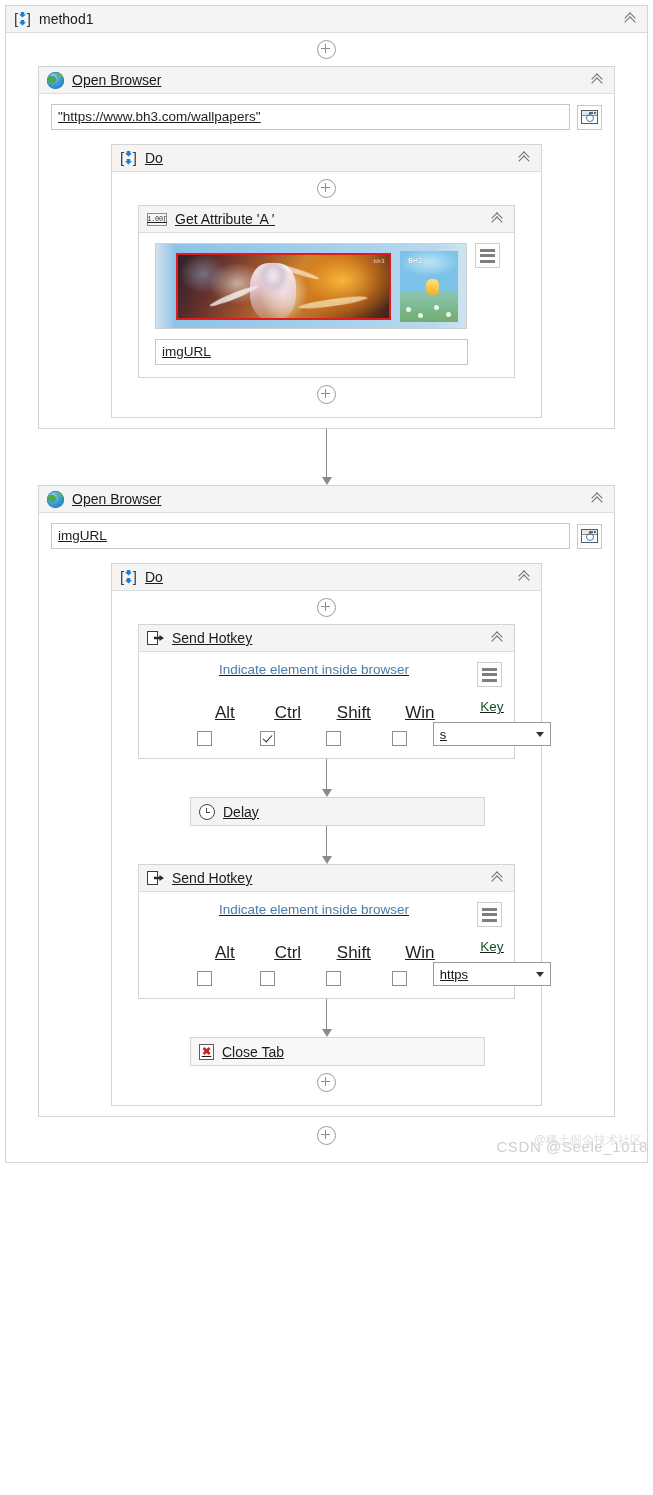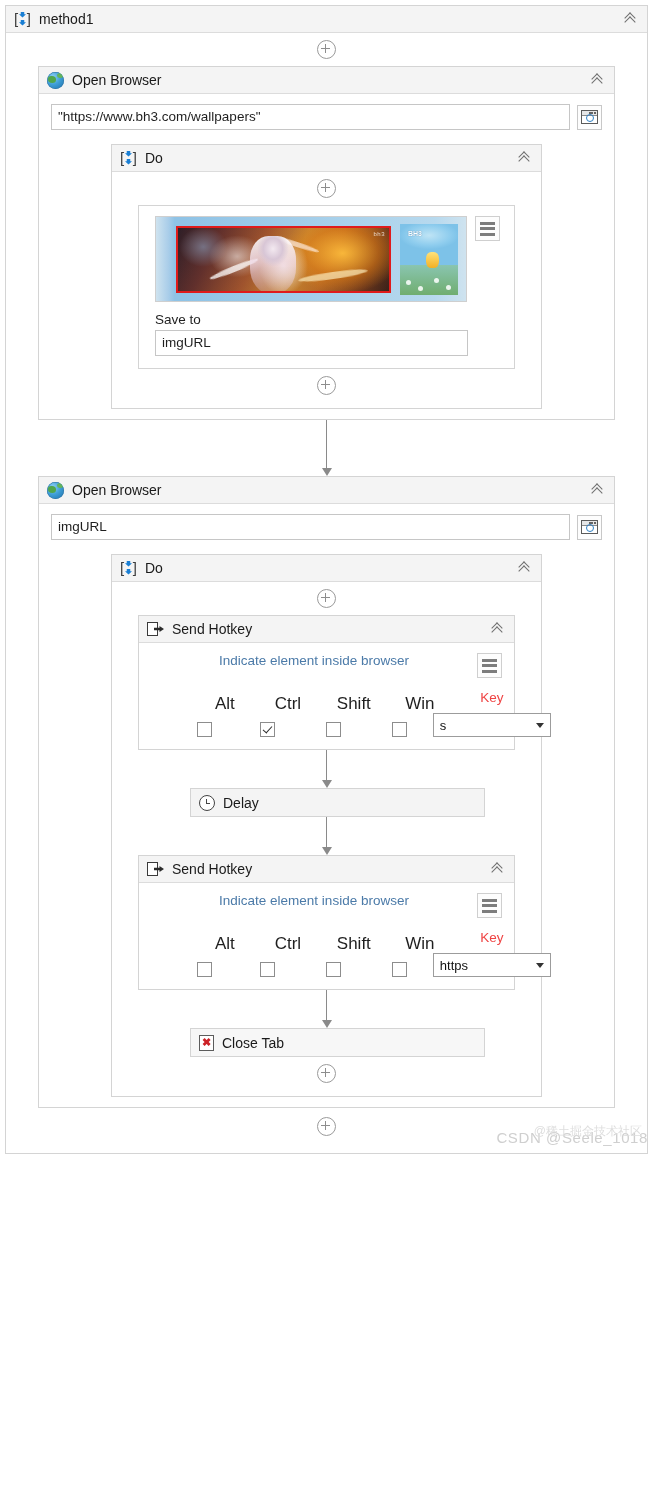--- a/index.html
+++ b/index.html
@@ -34,20 +34,21 @@
   .act-title {
     font-size: 14px;
     color: #1a1a1a;
     margin-left: 8px;
     white-space: nowrap;
   }
   .spacer { flex: 1 1 auto; }
   .act-body {
     padding: 10px 12px 10px 12px;
     background: #fff;
+    text-decoration: underline;
   }
 
   
   .chev {
     width: 18px;
     height: 18px;
     position: relative;
     flex: 0 0 auto;
     cursor: pointer;
   }
@@ -356,21 +357,21 @@
   .cbox.checked::after {
     content: "";
     position: absolute;
     left: 4px; top: 1px;
     width: 4px; height: 8px;
     border-right: 1.6px solid #2b2b2b;
     border-bottom: 1.6px solid #2b2b2b;
     transform: rotate(42deg);
   }
   .hk-key { flex: 1 1 auto; display: flex; flex-direction: column; align-items: center; }
-  .hk-key .cap { font-size: 13.5px; color: #ef4444; margin-bottom: 8px; }
+  .hk-key .cap { font-size: 13.5px; color: #14532d; margin-bottom: 8px; }
   .selbox {
     width: 118px;
     height: 24px;
     border: 1px solid #9c9c9c;
     background: #fff;
     box-sizing: border-box;
     display: flex;
     align-items: center;
     padding: 0 6px;
     font-size: 13px;
@@ -562,20 +563,26 @@
                   <span class="chev"></span>
                 </div>
                 <div class="act-body" style="padding:0 0 6px 0;">
 
                   <div class="plus-wrap">
                     <div class="plus"></div>
                   </div>
 
                   <div class="inner-card">
                     <div class="act">
+                      <div class="act-head">
+                        <span class="attr-icon">1.00[</span>
+                        <span class="act-title">Get Attribute 'A '</span>
+                        <span class="spacer"></span>
+                        <span class="chev"></span>
+                      </div>
                       <div class="act-body" style="padding:10px 14px 12px 16px;">
 
                         <div style="display:flex; align-items:flex-start; gap:8px;">
                           <div class="thumb">
                             <div class="sel">
                               <span class="streak s1"></span>
                               <span class="streak s2"></span>
                               <span class="streak s3"></span>
                               <span class="char"></span>
                               <span class="wm">bh3</span>
@@ -592,21 +599,20 @@
                           </div>
                           <div class="ham">
                             <span></span>
                               <span></span>
                               <span></span>
                           </div>
                         </div>
 
 
                         <div style="margin-top:10px; padding-right:32px;">
-                          <div class="field-label">Save to</div>
                           <div class="txtbox">imgURL</div>
                         </div>
 
                       </div>
                     </div>
                   </div>
 
                   <div class="plus-wrap">
                     <div class="plus"></div>
                   </div>

